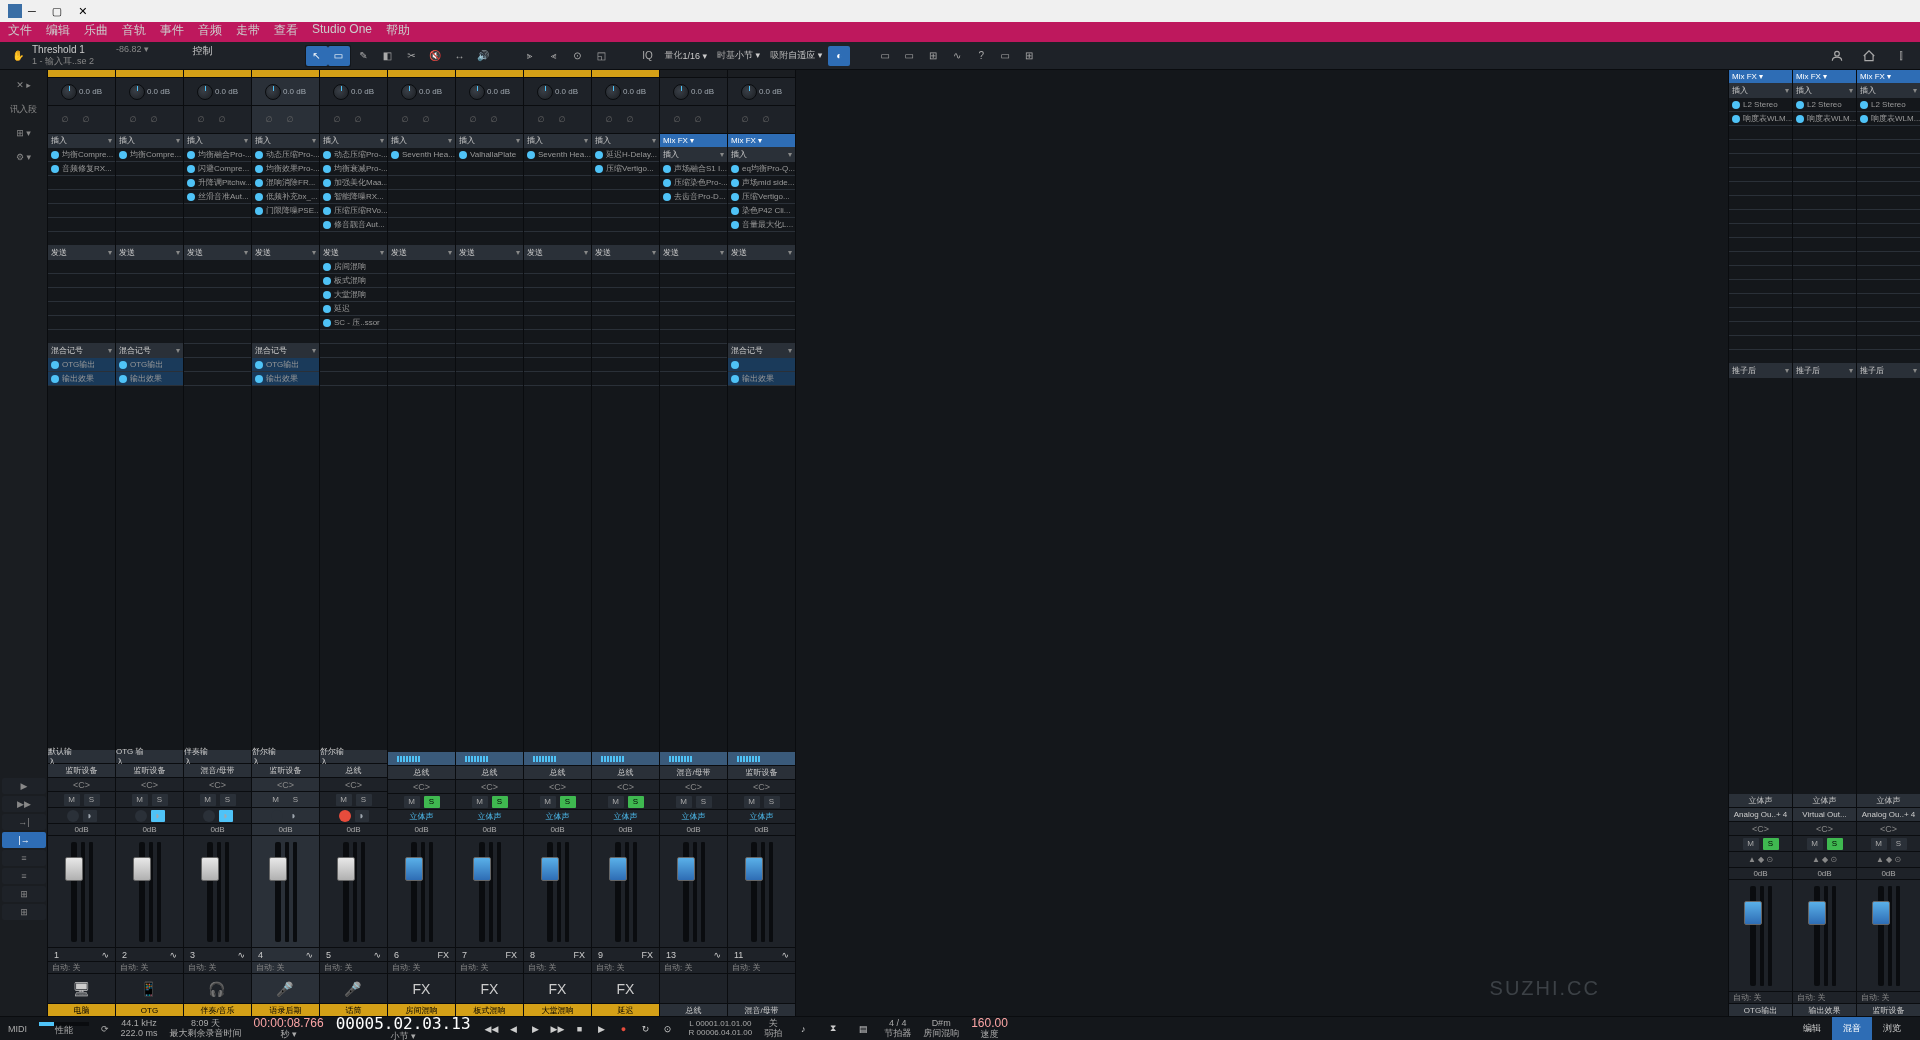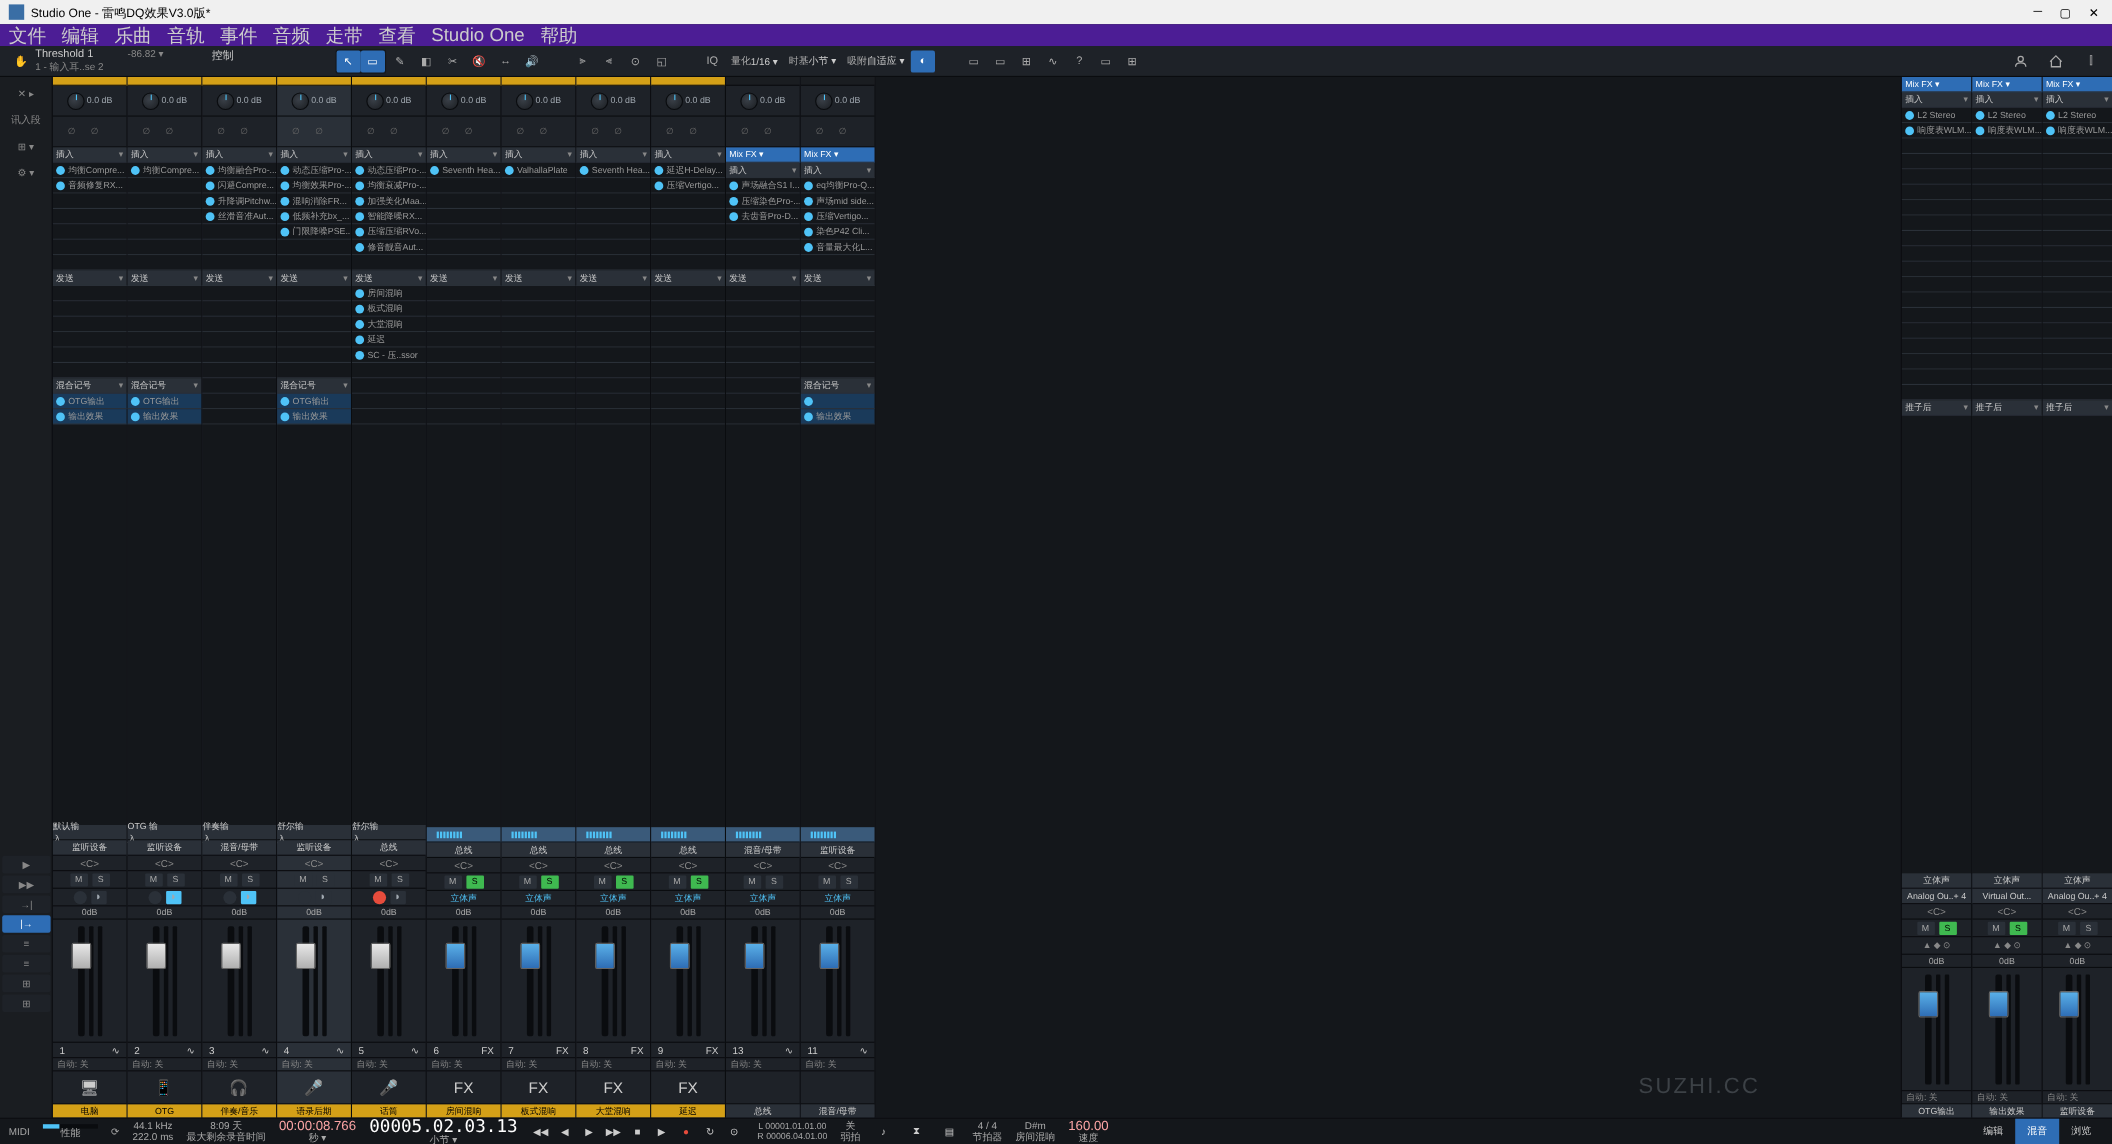--- a/index.html
+++ b/index.html
@@ -1,21 +1,21 @@
 <!DOCTYPE html>
 <html><head>
 <meta charset="utf-8">
 <style>
 *{margin:0;padding:0;box-sizing:border-box;font-family:'Microsoft YaHei',Arial,sans-serif;user-select:none}
 body{background:#1a1d21;color:#a0a8b0;font-size:10px;overflow:hidden;width:1920px;height:1040px}
 .titlebar{height:22px;background:#f0f0f0;color:#000;display:flex;align-items:center;padding:0 8px;font-size:11px}
 .titlebar .title{flex:1}
 .titlebar .wc{display:flex;gap:16px;padding-right:4px}
 .titlebar .wc span{cursor:pointer}
-.menubar{height:20px;background:#4c1d95;display:flex;align-items:center;padding:0 8px;gap:14px;font-size:17px;color:#ccc}
+.menubar{height:20px;background:#be185d;display:flex;align-items:flex-start;padding:0 8px;gap:14px;font-size:12px;color:#ccc}
 .menubar span{cursor:pointer}
 .toolbar{height:28px;background:#1e2228;display:flex;align-items:center;padding:0 8px;gap:2px;border-bottom:1px solid #0a0c0f}
 .tb-section{display:flex;align-items:flex-start;gap:4px;margin-right:8px}
 .tb-label{color:#ccc;font-size:10px}
 .tb-sub{color:#888;font-size:9px}
 .tb-btn{width:22px;height:20px;display:flex;align-items:center;justify-content:center;color:#aaa;cursor:pointer;border-radius:2px}
 .tb-btn.active{background:#2e6db5;color:#fff}
 .tb-group{display:flex;background:#14171b;border-radius:2px;padding:1px}
 .tb-drop{display:flex;flex-direction:row;align-items:center;font-size:9px;color:#aaa;margin:0 4px}
 .tb-drop .v{color:#ccc}
@@ -80,21 +80,20 @@
 svg{width:14px;height:14px}
 .watermark{position:absolute;right:320px;bottom:40px;font-size:20px;color:rgba(180,190,200,0.25);letter-spacing:2px;pointer-events:none}
 .meter-peak{width:50px;height:8px;display:flex;gap:1px;align-items:center}
 .mp-seg{width:2px;height:6px;background:#4fc3f7}
 </style>
 </head>
 <body>
 
 <div class="titlebar">
   <span style="width:14px;height:14px;background:#3a6ea5;margin-right:6px"></span>
-  <span class="title">Studio One - 雷鸣DQ效果V3.0版*</span>
   <div class="wc">
     <span>─</span>
     <span>▢</span>
     <span>✕</span>
   </div>
 </div>
 
 <div class="menubar" id="menubar">
     <span>文件</span>
     <span>编辑</span>

